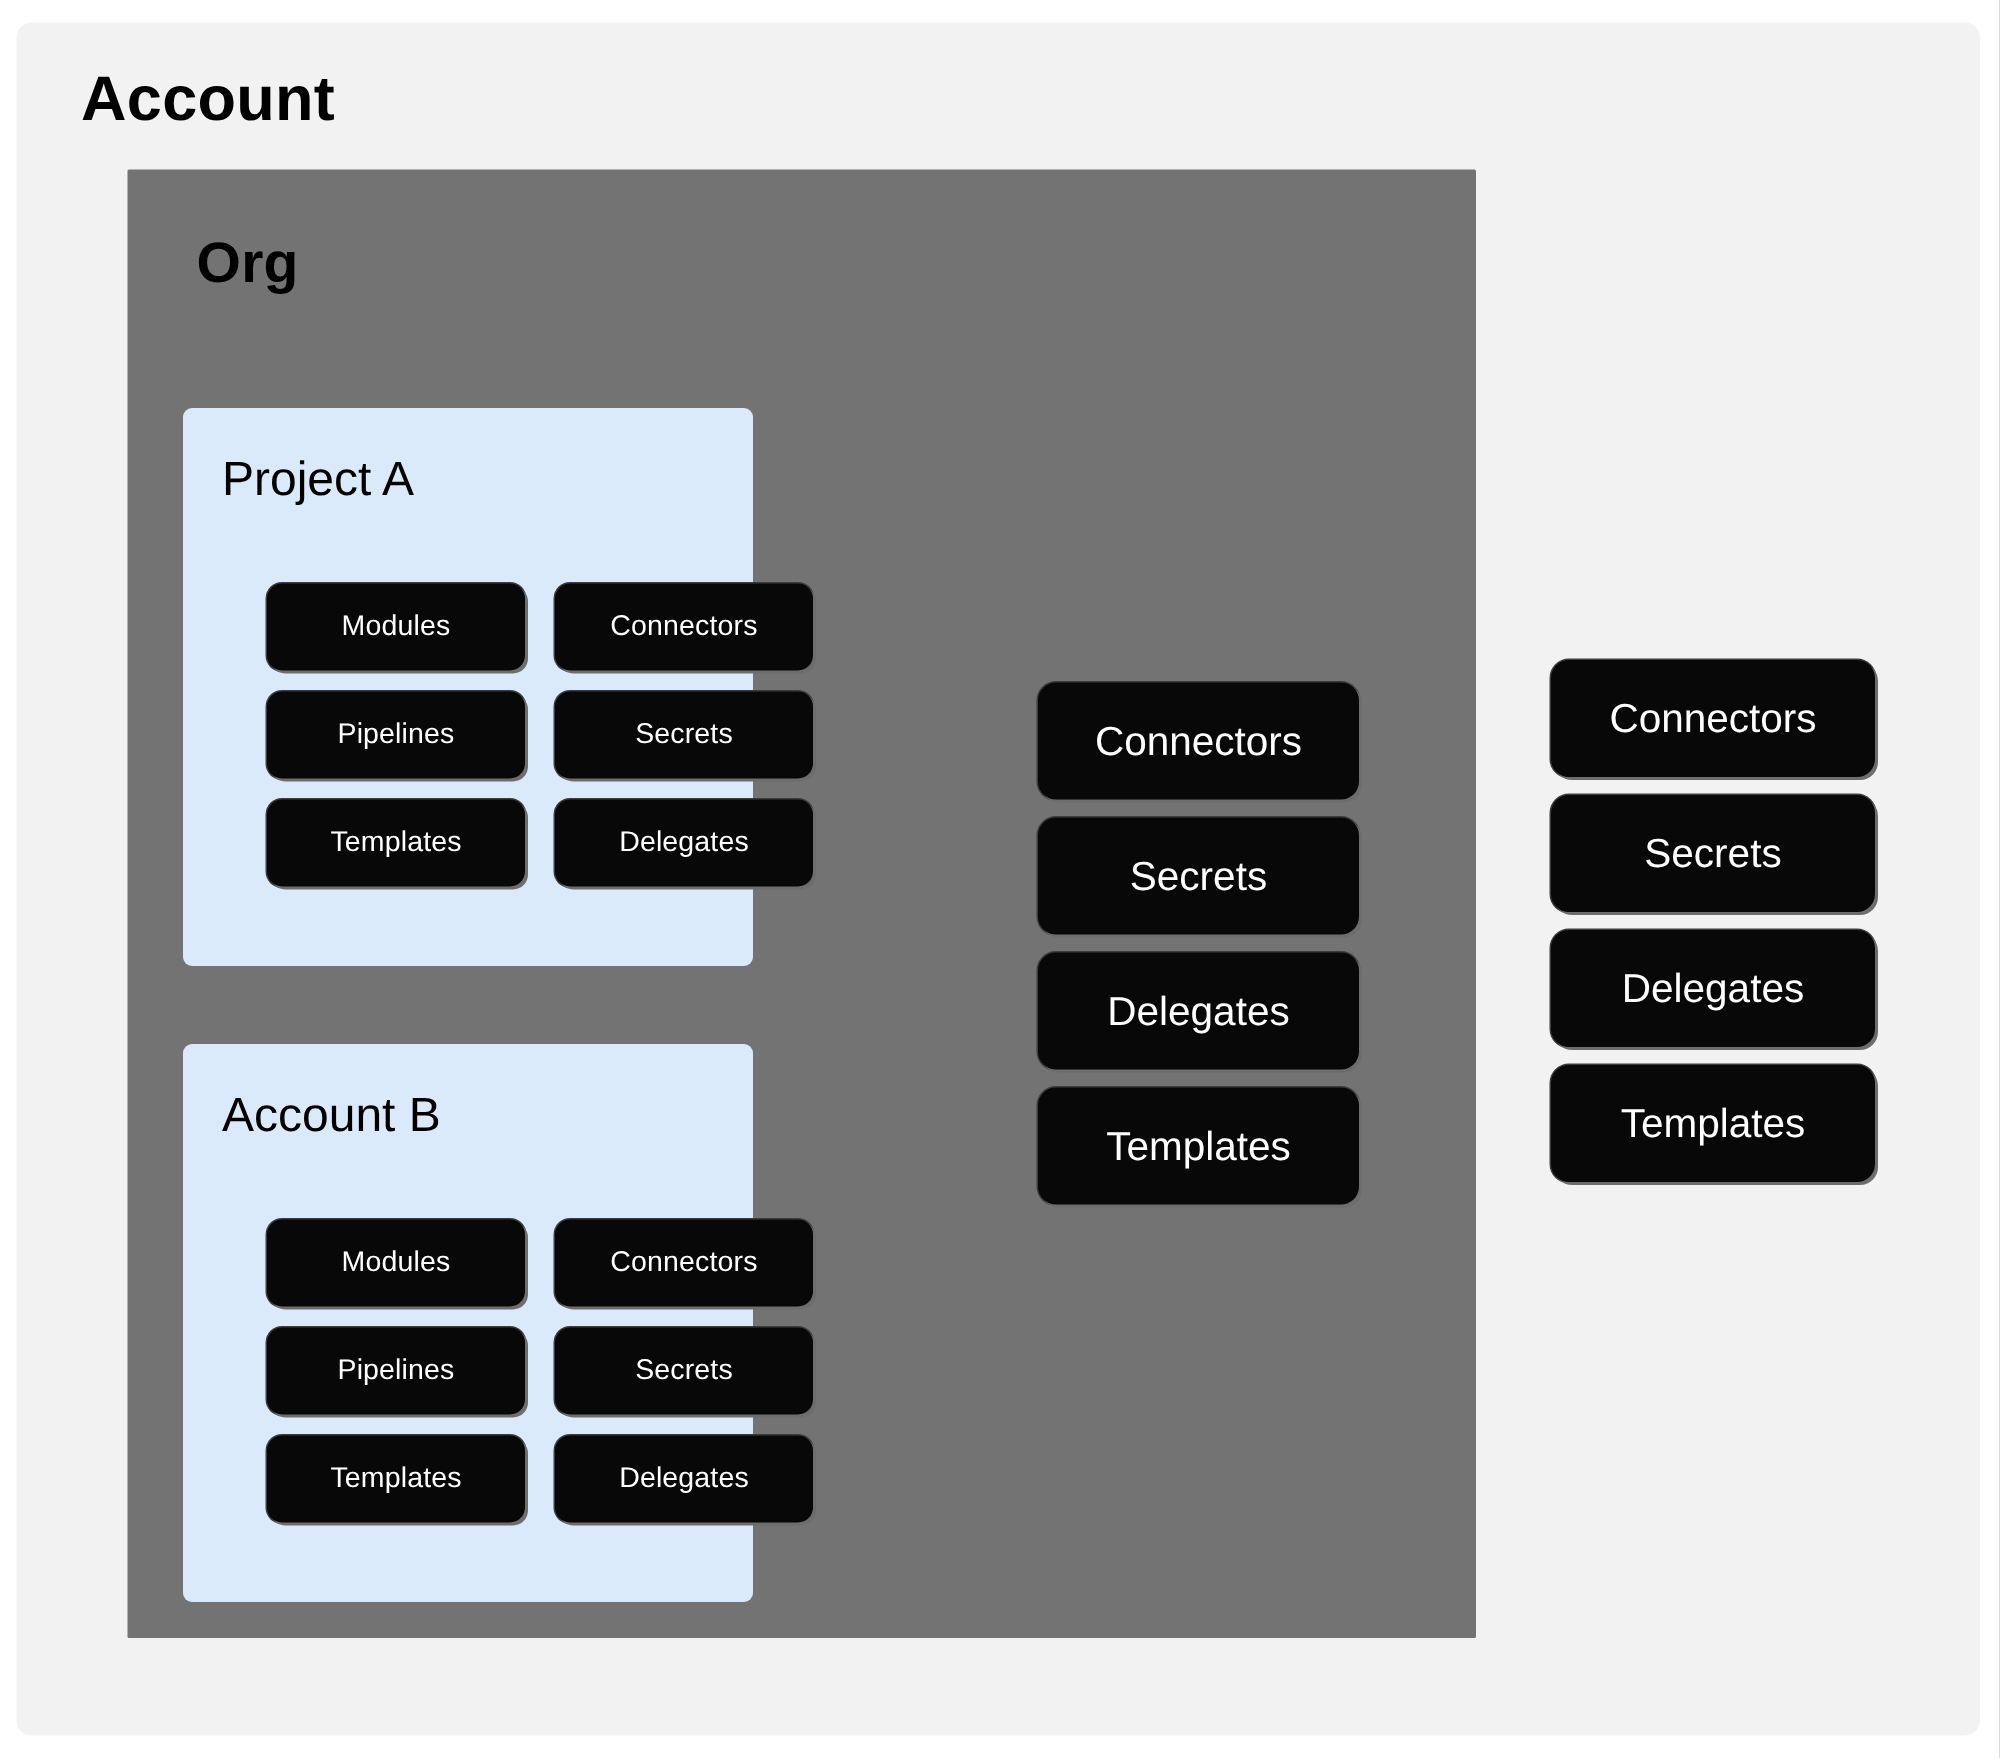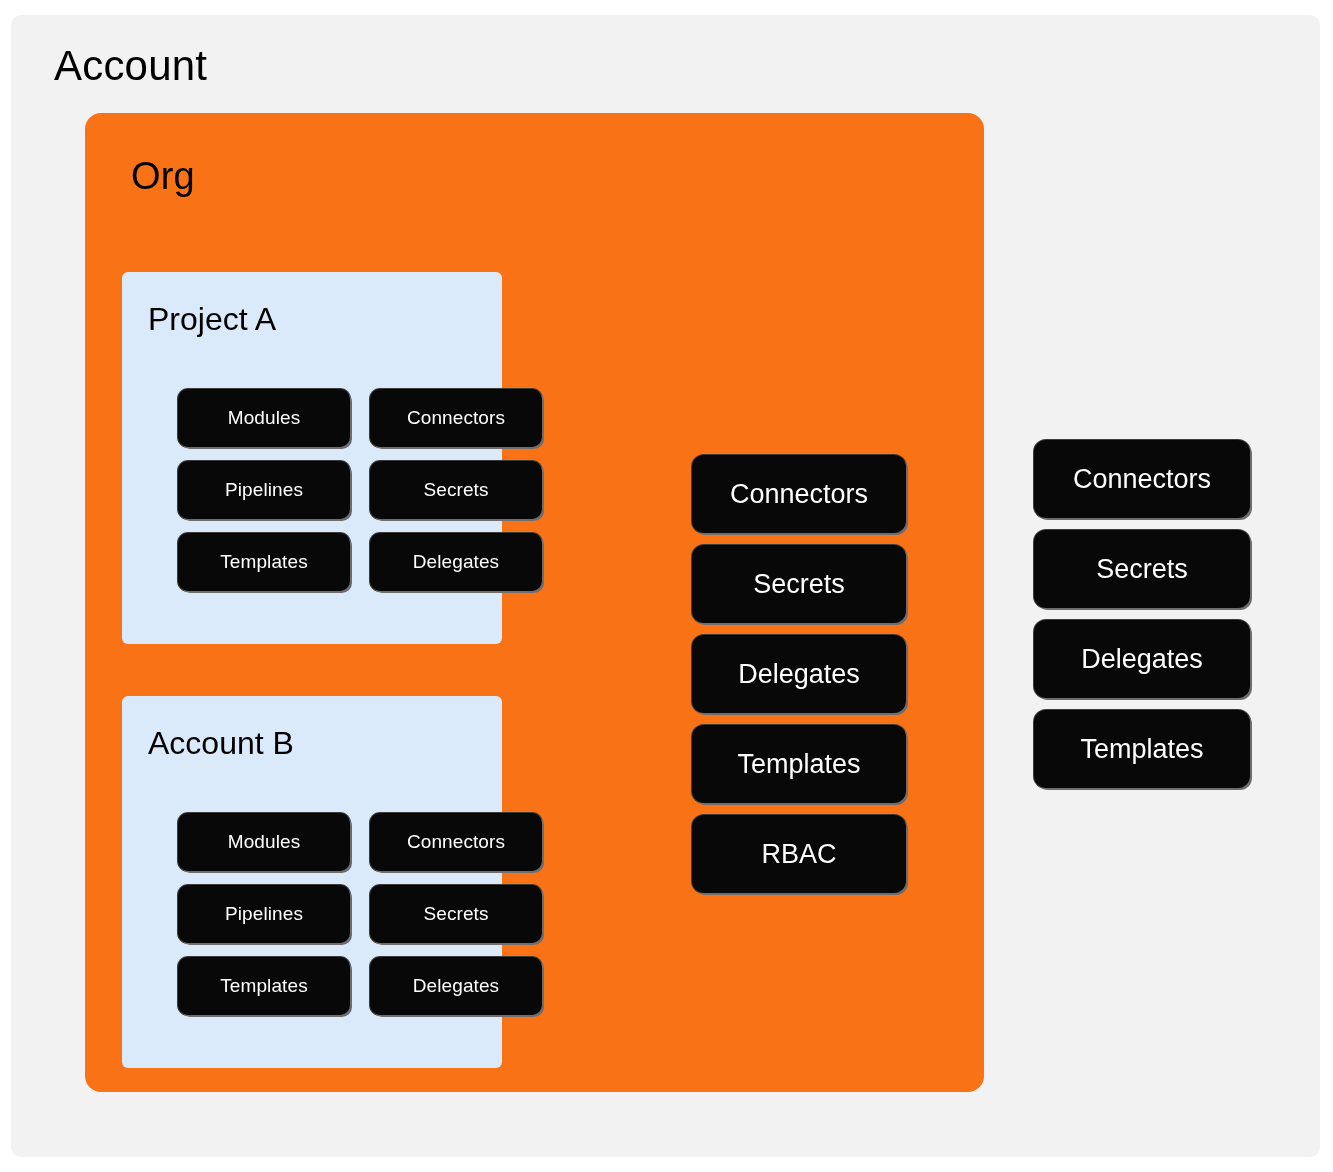--- a/index.html
+++ b/index.html
@@ -24,42 +24,42 @@
     width: 1309px;
     height: 1142px;
     background: #f2f2f3;
     border-radius: 10px;
     box-sizing: border-box;
   }
 
   .level-title {
     position: absolute;
     color: #000000;
-    font-weight: 400;
+    font-weight: 700;
     letter-spacing: 0.2px;
     white-space: nowrap;
     text-align: right;
   }
 
   #account-title {
     left: 43px;
     top: 26px;
     font-size: 42px;
     line-height: 50px;
   }
 
   
   #org-panel {
     position: absolute;
     left: 74px;
     top: 98px;
     width: 899px;
     height: 979px;
-    background: #f97316;
-    border-radius: 16px;
+    background: #737373;
+    border-radius: 1px;
     box-sizing: border-box;
   }
 
   #org-title {
     left: 46px;
     top: 40px;
     font-size: 38px;
     line-height: 46px;
   }
 
@@ -183,21 +183,20 @@
         <div class="chip small">Templates</div>
         <div class="chip small">Delegates</div>
       </div>
     </div>
 
     <div id="org-resources-column">
       <div class="chip">Connectors</div>
       <div class="chip">Secrets</div>
       <div class="chip">Delegates</div>
       <div class="chip">Templates</div>
-      <div class="chip">RBAC</div>
     </div>
 
   </div>
 
   <div id="account-resources-column">
     <div class="chip">Connectors</div>
     <div class="chip">Secrets</div>
     <div class="chip">Delegates</div>
     <div class="chip">Templates</div>
   </div>

